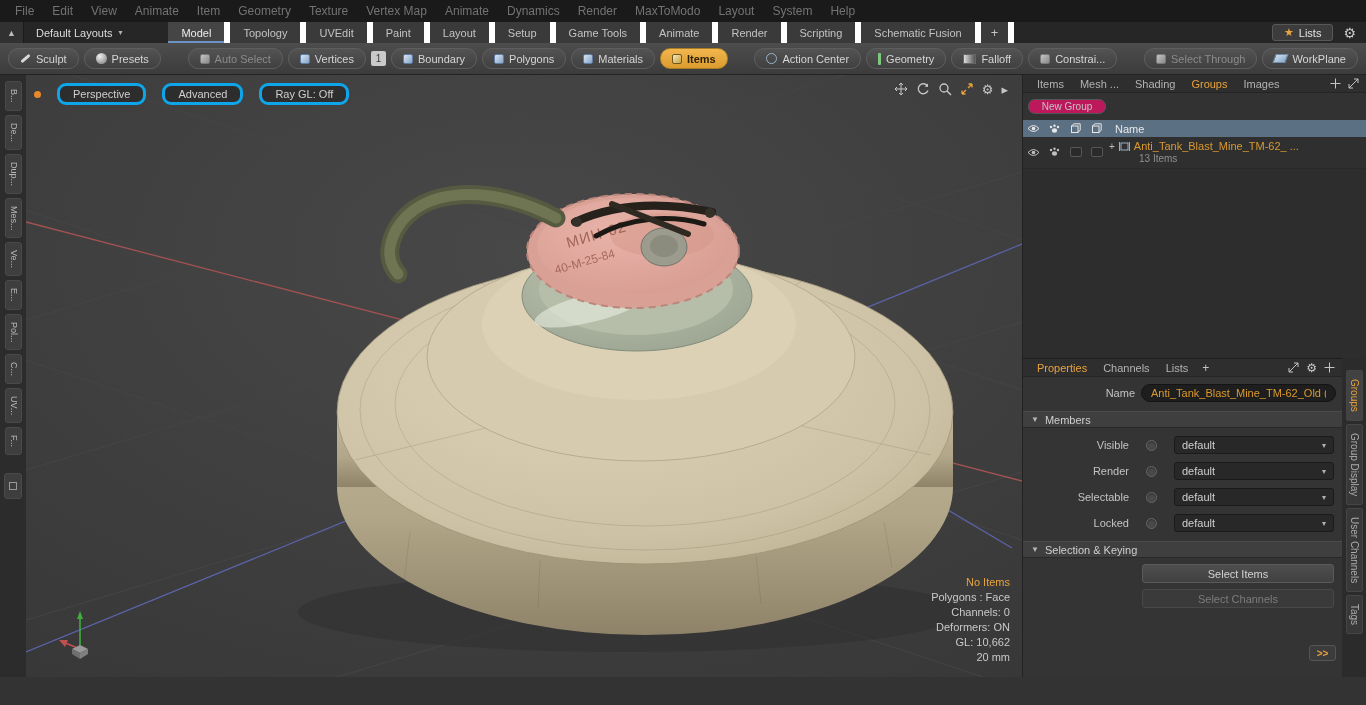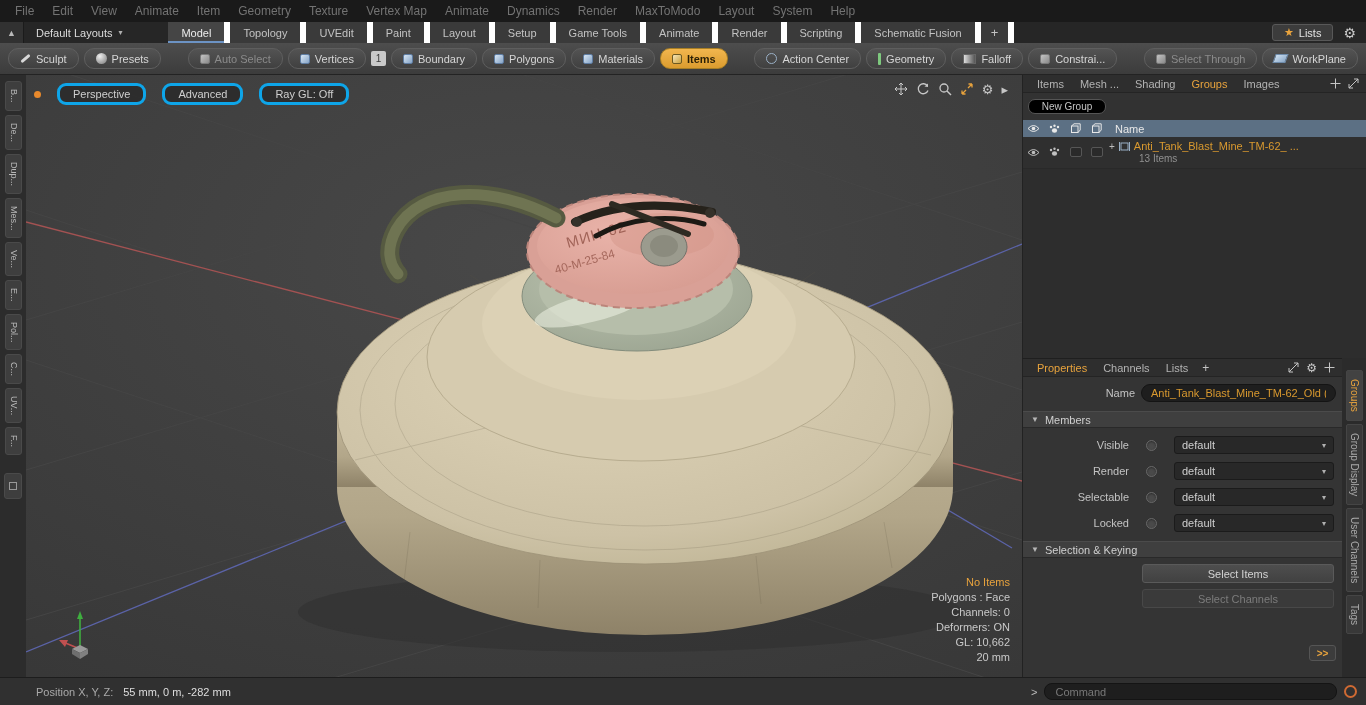--- a/index.html
+++ b/index.html
@@ -59,21 +59,21 @@
 .vp-info .first{color:#e8a33d}
 .gizmo{position:absolute;left:32px;bottom:16px}
 
 
 .rp-top{position:absolute;left:1022px;top:75px;width:344px;height:283px;background:#323232;border-left:1px solid #222}
 .ptabs{display:flex;align-items:center;height:18px;background:#2e2e2e;border-bottom:1px solid #242424;padding-left:6px}
 .ptab{padding:2px 8px;font-size:11px;color:#b3b3b3;white-space:nowrap;cursor:default}
 .ptab.active{color:#e8a33d}
 .ptabs .plus{font-size:12px;color:#c5c5c5;padding:0 6px}
 .ricons{margin-left:auto;display:flex;align-items:center;gap:7px;padding-right:7px;color:#c5c5c5}
-.new-group{margin:6px 0 0 5px;width:78px;height:15px;border-radius:7px;background:#000000;border:1px solid #555;color:#c3c3c3;font-size:10px;display:flex;align-items:center;justify-content:center}
+.new-group{margin:6px 0 0 5px;width:78px;height:15px;border-radius:7px;background:#be185d;border:1px solid #555;color:#c3c3c3;font-size:10px;display:flex;align-items:center;justify-content:center}
 .glist{position:absolute;left:0;top:45px;right:0;bottom:0;background:#2d2d2d}
 .ghead{display:flex;align-items:center;height:17px;background:#5c7084;color:#e8e8e8;font-size:11px}
 .gcell{width:21px;display:flex;align-items:center;justify-content:center;flex:none}
 .grow{display:flex;background:#2f2f2f;border-bottom:1px solid #292929;padding:3px 0 4px}
 .chk{width:12px;height:10px;border:1px solid #565656;border-radius:2px;background:#2a2a2a}
 .gbody{display:flex;flex-direction:column;padding-left:2px}
 .gname-line{display:flex;align-items:center;gap:4px}
 .gplus{color:#bdbdbd;font-size:10px}
 .gname{color:#d9992f;font-size:11px;white-space:nowrap}
 .gcount{color:#909090;font-size:10px;padding-left:30px;margin-top:1px}
@@ -530,25 +530,14 @@
     <div class="expand-btn">&gt;&gt;</div>
   </div>
 
   <div class="side-strip">
     <div class="stab active">Groups</div>
     <div class="stab">Group Display</div>
     <div class="stab">User Channels</div>
     <div class="stab">Tags</div>
   </div>
 
-  <div class="statusbar">
-    <div class="sb-left">
-      <span>Position X, Y, Z:</span>
-      <span class="sb-val">55 mm, 0 m, -282 mm</span>
-    </div>
-    <div class="cmd">
-      <span class="cmd-prompt">&gt;</span>
-      <input class="cmd-input" type="text" placeholder="Command" style="">
-      <span class="cmd-circle"></span>
-    </div>
-  </div>
 
 </div>
 
 </body></html>

